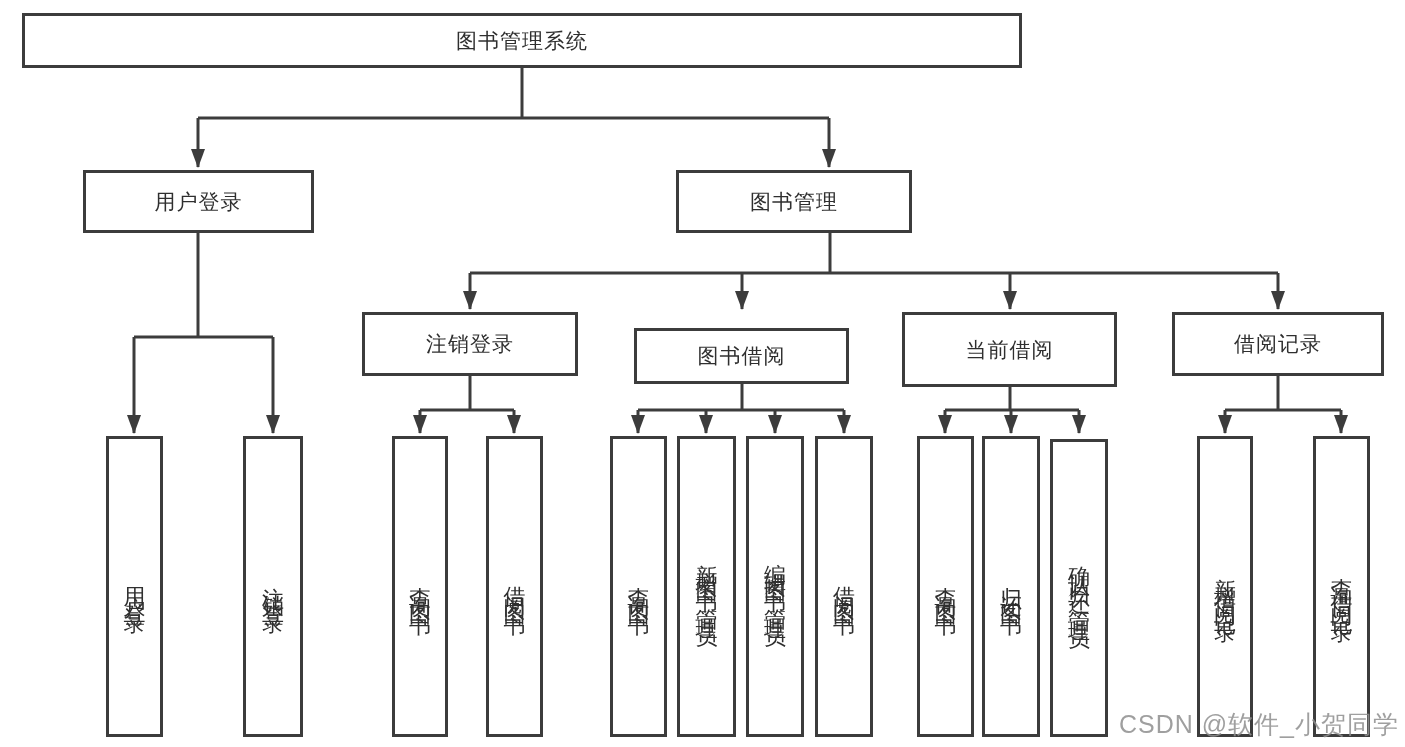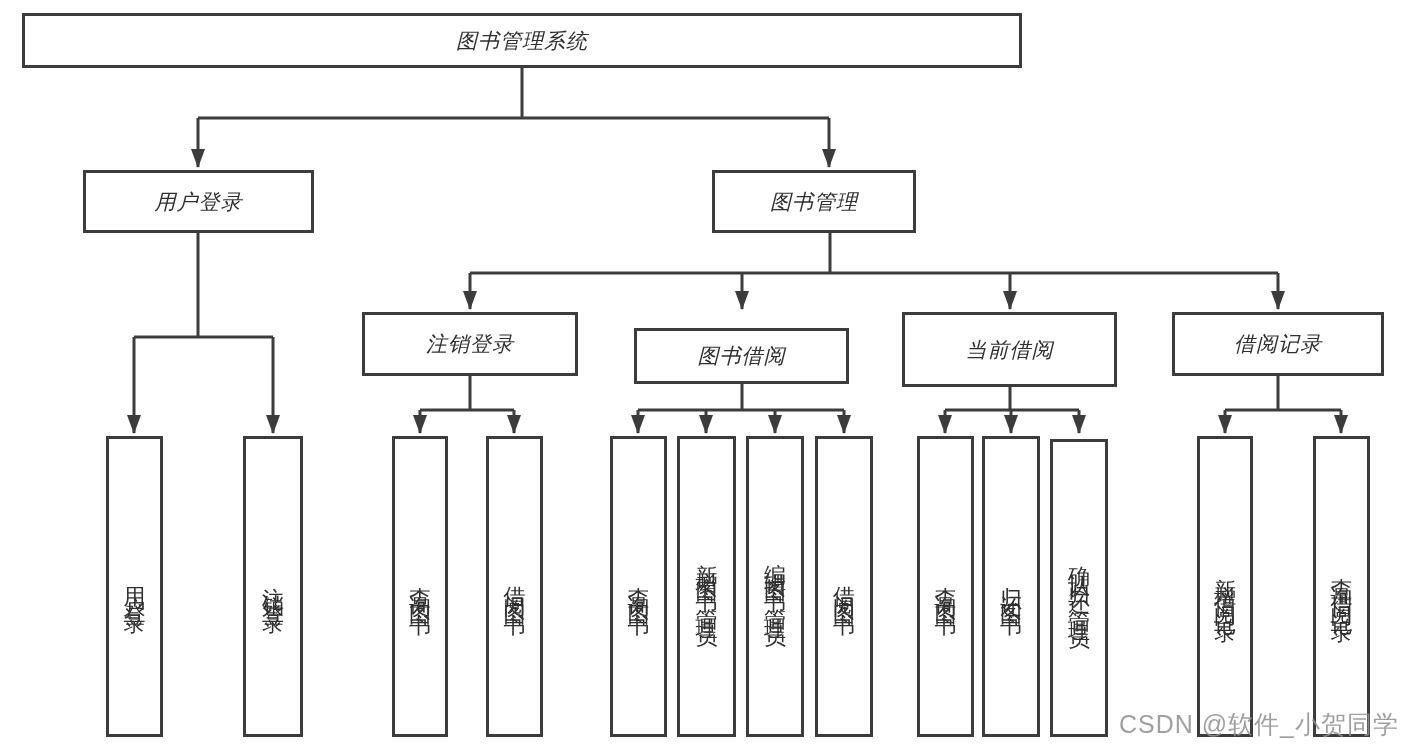--- a/index.html
+++ b/index.html
@@ -36,21 +36,20 @@
     background:var(--bg);
     display:flex;
     align-items:center;
     justify-content:center;
     color:var(--text);
   }
   .node.h span{
     font-size:21px;
     letter-spacing:1px;
     white-space:nowrap;
-    font-style:italic;
   }
   .node.v span{
     writing-mode:vertical-rl;
     text-orientation:mixed;
     font-size:22px;
     letter-spacing:9px;
     line-height:1;
   }
   .watermark{
     position:absolute;
@@ -116,21 +115,21 @@
     <line x1="1341" y1="410" x2="1341" y2="433" marker-end="url(#arrow)"></line>
   </svg>
 
   <div class="node h" style="left:22px;top:13px;width:1000px;height:55px">
     <span>图书管理系统</span>
   </div>
 
   <div class="node h" style="left:83px;top:170px;width:231px;height:63px">
     <span>用户登录</span>
   </div>
-  <div class="node h" style="left:712px;top:170px;width:204px;height:63px">
+  <div class="node h" style="left:676px;top:170px;width:236px;height:63px">
     <span>图书管理</span>
   </div>
 
   <div class="node h" style="left:362px;top:312px;width:216px;height:64px">
     <span>注销登录</span>
   </div>
   <div class="node h" style="left:634px;top:328px;width:215px;height:56px">
     <span>图书借阅</span>
   </div>
   <div class="node h" style="left:902px;top:312px;width:215px;height:75px">

